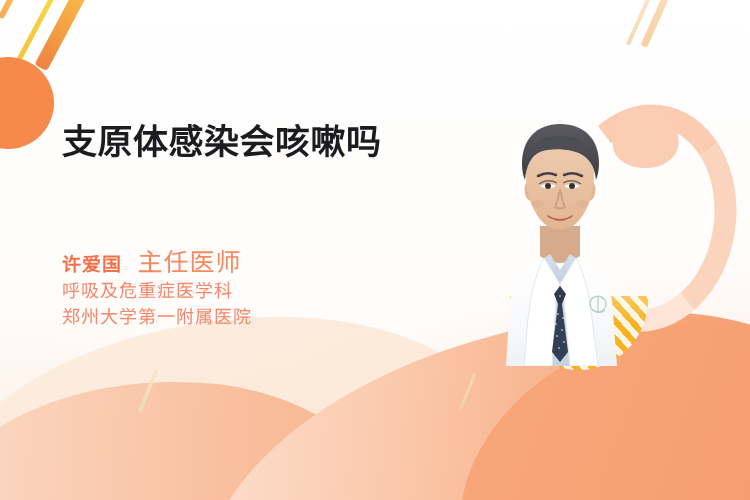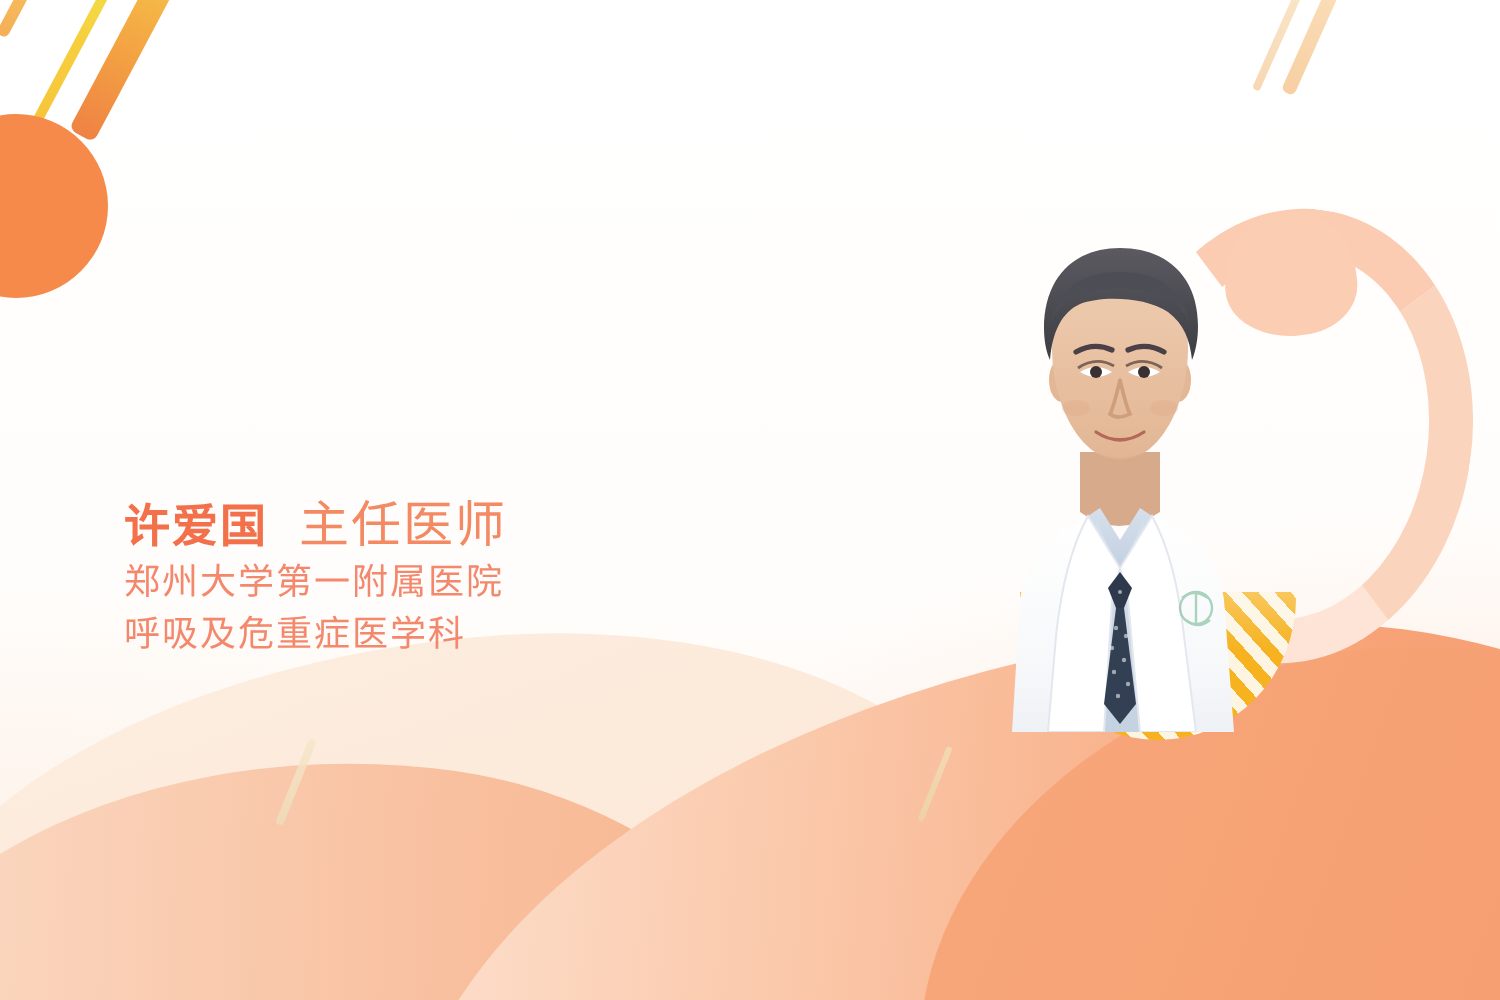--- a/index.html
+++ b/index.html
@@ -178,21 +178,21 @@
     color: #1b1b20;
     letter-spacing: 0.5px;
     max-width: 340px;
   }
   .byline {
     position: absolute;
     left: 0; top: 124px;
     white-space: nowrap;
   }
   .doc-name {
-    font-size: 23px;
+    font-size: 19px;
     font-weight: 700;
     color: #f2714a;
     letter-spacing: 1px;
   }
   .doc-title {
     font-size: 25px;
     font-weight: 400;
     color: #f48a63;
     letter-spacing: 1px;
     margin-left: 11px;
@@ -361,25 +361,26 @@
 
         <ellipse cx="86" cy="100" rx="7" ry="4" fill="#e0a98a" opacity="0.35"></ellipse>
         <ellipse cx="130" cy="100" rx="7" ry="4" fill="#e0a98a" opacity="0.35"></ellipse>
 
         <path d="M96 122 q12 6 24 0 q-12 9 -24 0 Z" fill="#d4a586" opacity="0.4"></path>
       </g>
     </svg>
   </div>
 
   <div class="text-block">
+    <h1 class="title">支原体感染会咳嗽吗</h1>
 
     <div class="byline">
       <span class="doc-name">许爱国</span>
       <span class="doc-title">主任医师</span>
     </div>
 
     <div class="affil">
+      <div class="affil-line">呼吸及危重症医学科</div>
       <div class="affil-line">郑州大学第一附属医院</div>
-      <div class="affil-line">呼吸及危重症医学科</div>
     </div>
   </div>
 
 </div>
 
 </body></html>

